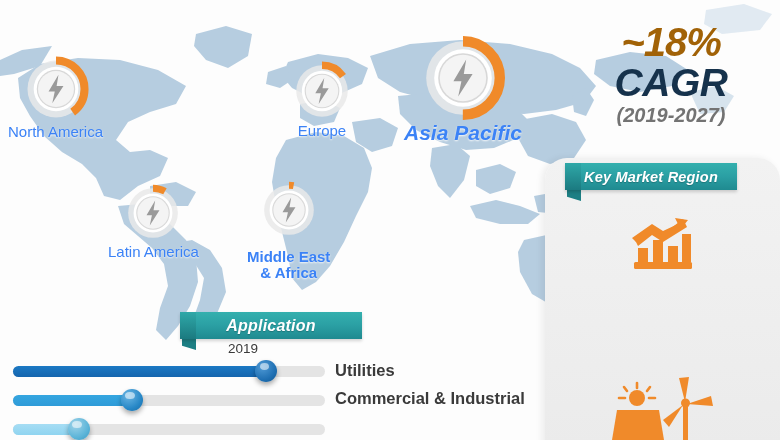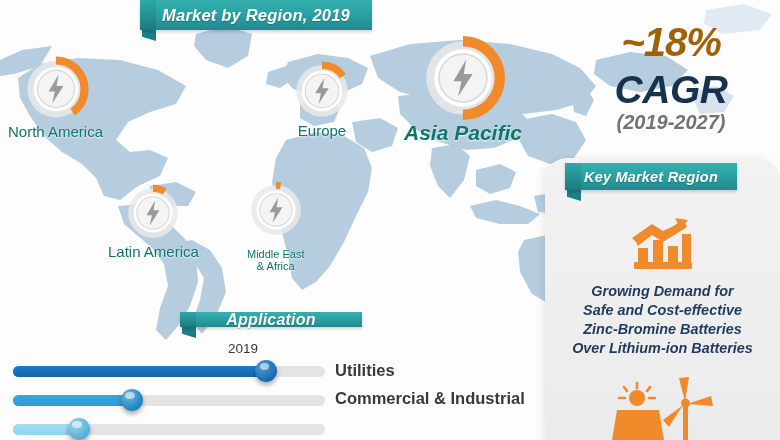--- a/index.html
+++ b/index.html
@@ -32,55 +32,55 @@
     background:linear-gradient(180deg,#2fa8a8,#1b7a80);
     clip-path:polygon(0 0,100% 0,100% 100%,0 100%);
   }
   .ribbon .label{
     position:relative;z-index:2;color:#ffffff;font-style:italic;font-weight:bold;
     letter-spacing:.2px;white-space:nowrap;text-shadow:0 1px 1px rgba(0,0,0,.22);
   }
   #ribbon-region{left:140px;top:0px;width:232px;height:30px;}
   #ribbon-region .label{font-size:16.5px;}
   #ribbon-region .tail{left:2px;}
-  #ribbon-application{left:180px;top:312px;width:182px;height:15px;}
+  #ribbon-application{left:180px;top:312px;width:182px;height:27px;}
   #ribbon-application .label{font-size:16px;}
   #ribbon-application .tail{left:2px;}
   #ribbon-trends{left:565px;top:163px;width:172px;height:27px;}
   #ribbon-trends .label{font-size:14.5px;}
   #ribbon-trends .tail{left:2px;}
 
   
   .marker{position:absolute;display:flex;flex-direction:column;align-items:center;}
   .gauge{position:relative;}
   .gauge svg{display:block;overflow:visible;}
   .marker .name{
-    margin-top:4px;color:#0f766e;white-space:nowrap;text-align:center;line-height:1.08;
+    margin-top:4px;color:#3b82f6;white-space:nowrap;text-align:center;line-height:1.08;
     text-shadow:0 1px 2px rgba(255,255,255,.9);
   }
   #marker-north-america{left:8px;top:58px;}
   #marker-north-america .name{font-size:15px;}
   #marker-latin-america{left:108px;top:186px;}
   #marker-latin-america .name{font-size:15px;}
   #marker-middle-east{left:247px;top:183px;}
-  #marker-middle-east .name{font-size:11px;font-weight:400;margin-top:12px;}
+  #marker-middle-east .name{font-size:15px;font-weight:700;margin-top:12px;}
   #marker-europe{left:294px;top:63px;}
   #marker-europe .name{font-size:15px;}
   #marker-asia-pacific{left:404px;top:38px;}
   #marker-asia-pacific .name{font-size:21px;font-weight:bold;font-style:italic;}
 
   
   #cagr{position:absolute;left:566px;top:22px;width:210px;text-align:center;}
   #cagr .pct{
     font-size:40px;font-weight:bold;font-style:italic;color:#a16207;
     line-height:1;letter-spacing:-1px;
   }
   #cagr .word{
     font-size:39px;font-weight:bold;font-style:italic;color:#16324c;
-    line-height:1.02;letter-spacing:-.5px;margin-top:8px;text-align:center;
+    line-height:1.02;letter-spacing:-.5px;margin-top:1px;text-align:center;
   }
   #cagr .years{
     font-size:20px;font-weight:bold;font-style:italic;color:#737373;
     line-height:1.1;margin-top:1px;
   }
 
   
   #trends-panel{
     position:absolute;left:545px;top:158px;width:235px;height:290px;
     background:linear-gradient(180deg,#f2f2f2,#ebebeb);
@@ -179,26 +179,20 @@
         <path d="M650,330 L662,326 L666,338 L654,344 Z"></path>
 
         <path d="M596,60 L630,52 L666,56 L688,70 L672,86 L640,92 L610,86 L594,74 Z"></path>
 
         <path d="M690,92 L716,86 L734,96 L724,112 L700,114 Z" opacity=".55"></path>
         <path d="M706,10 L744,4 L772,14 L760,30 L722,34 L704,24 Z" opacity=".4"></path>
       </g>
     </svg>
   </div>
 
-  <div class="ribbon" id="ribbon-region">
-    <div class="tail"></div>
-    <div class="body">
-      <span class="label">Market by Region, 2019</span>
-    </div>
-  </div>
 
   <div class="marker" id="marker-north-america">
     <div class="gauge">
       <svg width="62" height="62" viewBox="0 0 100 100">
         <circle cx="50" cy="50" r="46" fill="#e9e9e9" opacity=".85"></circle>
         <circle cx="50" cy="50" r="46" fill="none" stroke="#f08a2a" stroke-width="13" stroke-dasharray="115.6 173.4" stroke-dashoffset="0" transform="rotate(-90 50 50)" stroke-linecap="butt"></circle>
         <circle cx="50" cy="50" r="36" fill="#ffffff"></circle>
         <circle cx="50" cy="50" r="31" fill="#d8d8d8"></circle>
         <circle cx="50" cy="50" r="29" fill="#f4f4f4"></circle>
         <path d="M54 27 L38 54 L48 54 L44 73 L62 45 L51 45 Z" fill="#9a9a9a"></path>
@@ -279,26 +273,20 @@
           <rect x="4" y="44" width="58" height="7" rx="1.5"></rect>
           <rect x="8" y="30" width="10" height="14"></rect>
           <rect x="23" y="22" width="10" height="22"></rect>
           <rect x="38" y="28" width="10" height="16"></rect>
           <rect x="52" y="16" width="9" height="28"></rect>
           <path d="M6 24 L22 12 L33 19 L52 3 L50 12 L58 2 L45 0 L48 6 L33 13 L22 6 L2 20 Z"></path>
           <path d="M5 22 L21 10 L32 17 L53 1 L57 9 L33 24 L22 17 L8 28 Z"></path>
         </g>
       </svg>
     </div>
-    <div id="trends-text">
-      <div>Growing Demand for</div>
-      <div>Safe and Cost-effective</div>
-      <div>Zinc-Bromine Batteries</div>
-      <div>Over Lithium-ion Batteries</div>
-    </div>
     <div id="renewable-icon">
       <svg width="112" height="70" viewBox="0 0 112 70">
         <g fill="#f08a2a">
 
           <circle cx="30" cy="22" r="8"></circle>
           <g stroke="#f08a2a" stroke-width="2.6" stroke-linecap="round">
             <line x1="30" y1="7" x2="30" y2="12"></line>
             <line x1="17" y1="11" x2="20" y2="15"></line>
             <line x1="43" y1="11" x2="40" y2="15"></line>
             <line x1="12" y1="22" x2="18" y2="22"></line>

